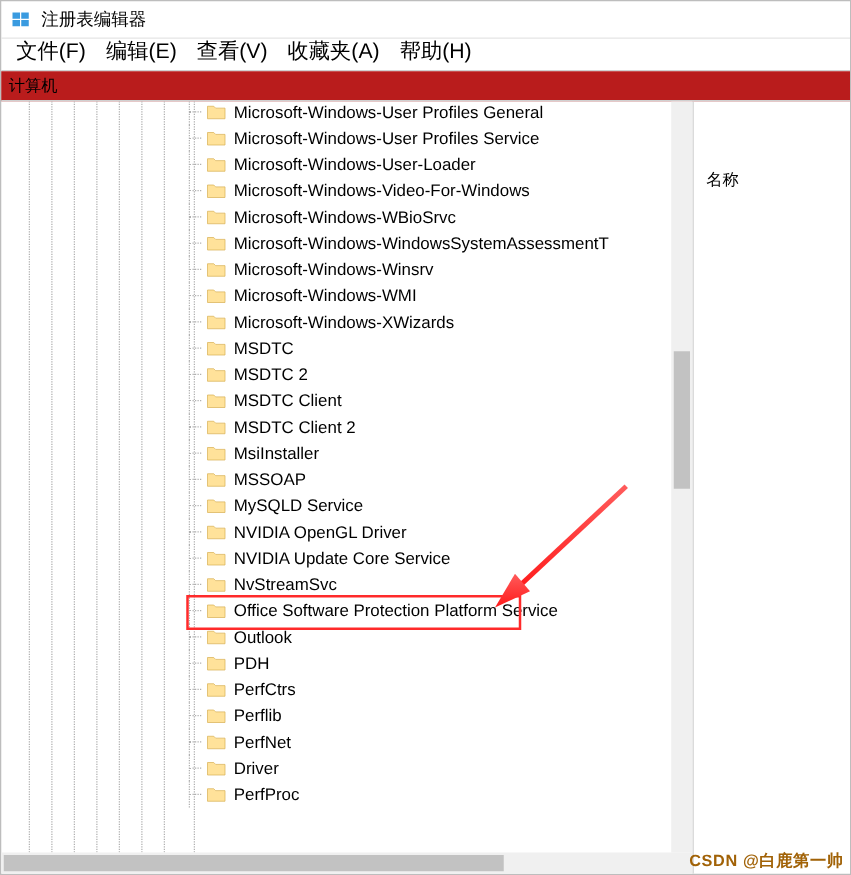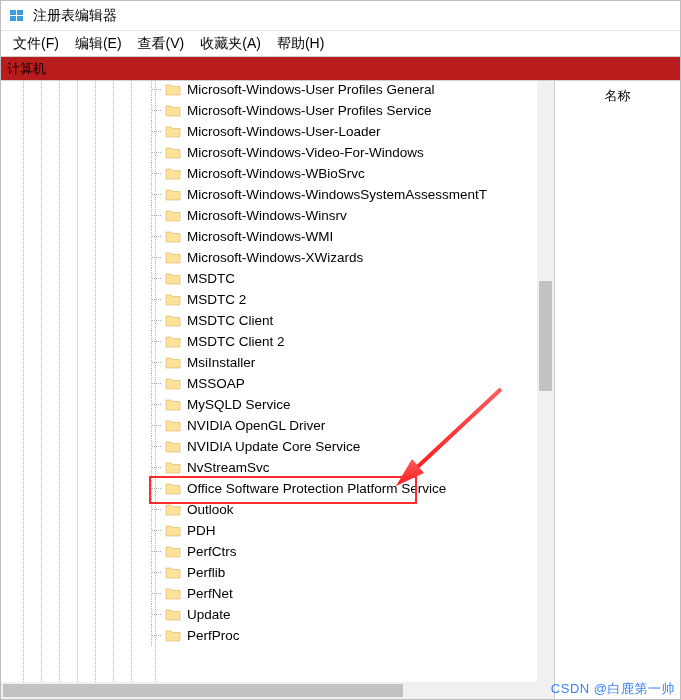--- a/index.html
+++ b/index.html
@@ -10,44 +10,44 @@
     color: #000;
     width: 681px;
     height: 700px;
     overflow: hidden;
     position: relative;
   }
   .window { border: 1px solid #bdbdbd; width: 681px; height: 700px; display: flex; flex-direction: column; }
   .titlebar { display: flex; align-items: center; height: 30px; padding: 4px 8px; border-bottom: 1px solid #e5e5e5; }
   .titlebar .icon { width: 16px; height: 16px; margin-right: 8px; }
   .titlebar .title { font-size: 14px; }
-  .menubar { display: flex; align-items: center; height: 26px; padding: 0 4px; border-bottom: 1px solid #d0d0d0; font-size: 14px; }
+  .menubar { display: flex; align-items: flex-end; height: 26px; padding: 0 4px; border-bottom: 1px solid #d0d0d0; font-size: 17px; }
   .menubar .menu-item { padding: 4px 8px; cursor: default; }
   .addressbar { height: 24px; border-bottom: 1px solid #d0d0d0; padding: 3px 6px; font-size: 13px; background: #b91c1c; }
-  .content { flex: 1; display: flex; position: relative; overflow: hidden; text-align: center; }
+  .content { flex: 1; display: flex; position: relative; overflow: hidden; }
   .tree-panel { width: 554px; border-right: 1px solid #d0d0d0; position: relative; overflow: hidden; }
   .tree-inner { position: absolute; left: 0; top: 0; right: 17px; bottom: 17px; overflow: hidden; }
   .tree-lines { position: absolute; left: 0; top: 0; bottom: 0; display: flex; }
   .tree-lines div { width: 18px; height: 100%; border-left: 1px dotted #b0b0b0; }
   .tree-items { position: absolute; left: 150px; top: -2px; right: 0; }
   .tree-item { display: flex; align-items: center; height: 21px; font-size: 13.5px; white-space: nowrap; }
   .tree-item .conn { width: 14px; height: 21px; position: relative; flex-shrink: 0; }
   .tree-item .conn::before { content: ""; position: absolute; left: 0; top: 0; bottom: 0; border-left: 1px dotted #b0b0b0; }
   .tree-item .conn::after { content: ""; position: absolute; left: 0; top: 10px; width: 10px; border-top: 1px dotted #b0b0b0; }
   .folder-icon { width: 16px; height: 14px; margin-right: 4px; flex-shrink: 0; }
   .tree-item .label { padding: 1px 2px; }
   .highlight-box { position: absolute; border: 2px solid #ff2a2a; left: 148px; top: 395px; width: 268px; height: 28px; pointer-events: none; }
   .arrow { position: absolute; left: 385px; top: 300px; pointer-events: none; }
   .vscroll { position: absolute; right: 0; top: 0; bottom: 17px; width: 17px; background: #f0f0f0; }
   .vscroll .thumb { position: absolute; left: 2px; right: 2px; top: 200px; height: 110px; background: #c2c2c2; }
   .hscroll { position: absolute; left: 0; right: 0; bottom: 0; height: 17px; background: #f0f0f0; }
   .hscroll .thumb { position: absolute; top: 2px; bottom: 2px; left: 2px; width: 400px; background: #c2c2c2; }
-  .list-panel { flex: 1; padding: 6px 10px; font-size: 13px; }
+  .list-panel { flex: 1; padding: 6px 10px; font-size: 13px; margin-top: 48px; }
   .list-header { color: #000; }
-  .watermark { position: absolute; right: 6px; bottom: 2px; font-size: 13px; color: #3b82f6; letter-spacing: 0.5px; font-family: Arial, sans-serif; pointer-events: none; }
+  .watermark { position: absolute; right: 6px; bottom: 2px; font-size: 13px; color: #a16207; letter-spacing: 0.5px; font-family: Arial, sans-serif; pointer-events: none; font-weight: bold; }
 </style>
 </head>
 <body>
 
 <div class="window">
 
   <div class="titlebar">
     <span class="icon">
       <svg width="16" height="16" viewBox="0 0 16 16">
         <rect x="1" y="2" width="6" height="5" fill="#3a9be0"></rect>
@@ -259,21 +259,21 @@
               <span class="folder-icon"><svg width="16" height="14" viewBox="0 0 16 14">
                   <path d="M1 2 h5 l1.5 1.5 H15 V12 H1 Z" fill="#ffe29a" stroke="#d9b35a" stroke-width="0.6"></path>
                 </svg></span>
               <span class="label">PerfNet</span>
             </div>
             <div class="tree-item">
               <span class="conn"></span>
               <span class="folder-icon"><svg width="16" height="14" viewBox="0 0 16 14">
                   <path d="M1 2 h5 l1.5 1.5 H15 V12 H1 Z" fill="#ffe29a" stroke="#d9b35a" stroke-width="0.6"></path>
                 </svg></span>
-              <span class="label">Update</span>
+              <span class="label">Driver</span>
             </div>
             <div class="tree-item">
               <span class="conn"></span>
               <span class="folder-icon"><svg width="16" height="14" viewBox="0 0 16 14">
                   <path d="M1 2 h5 l1.5 1.5 H15 V12 H1 Z" fill="#ffe29a" stroke="#d9b35a" stroke-width="0.6"></path>
                 </svg></span>
               <span class="label">PerfProc</span>
             </div>
           </div>
         <div class="highlight-box"></div>

